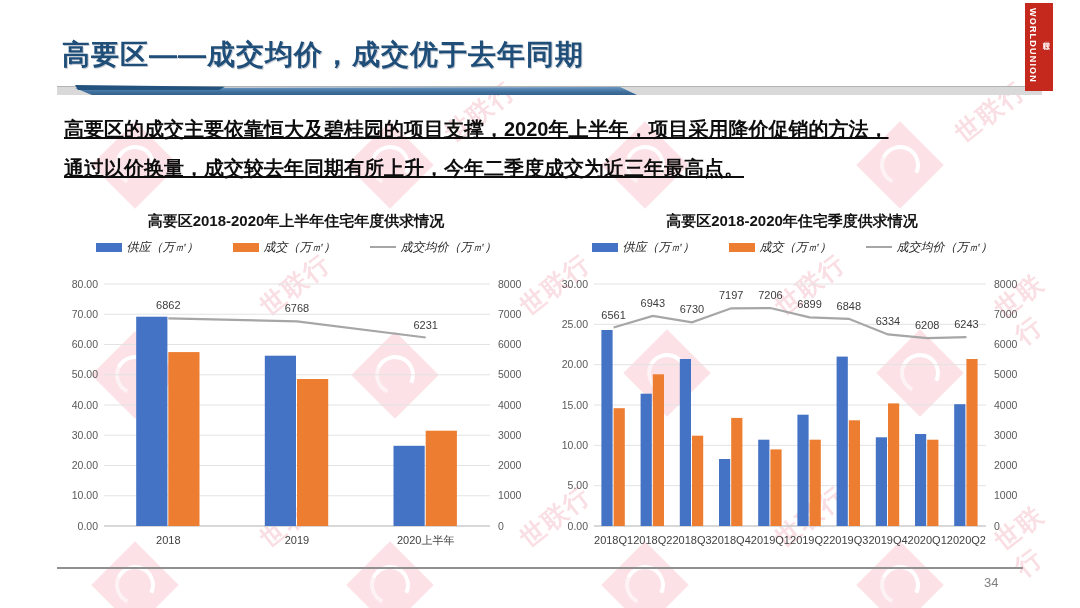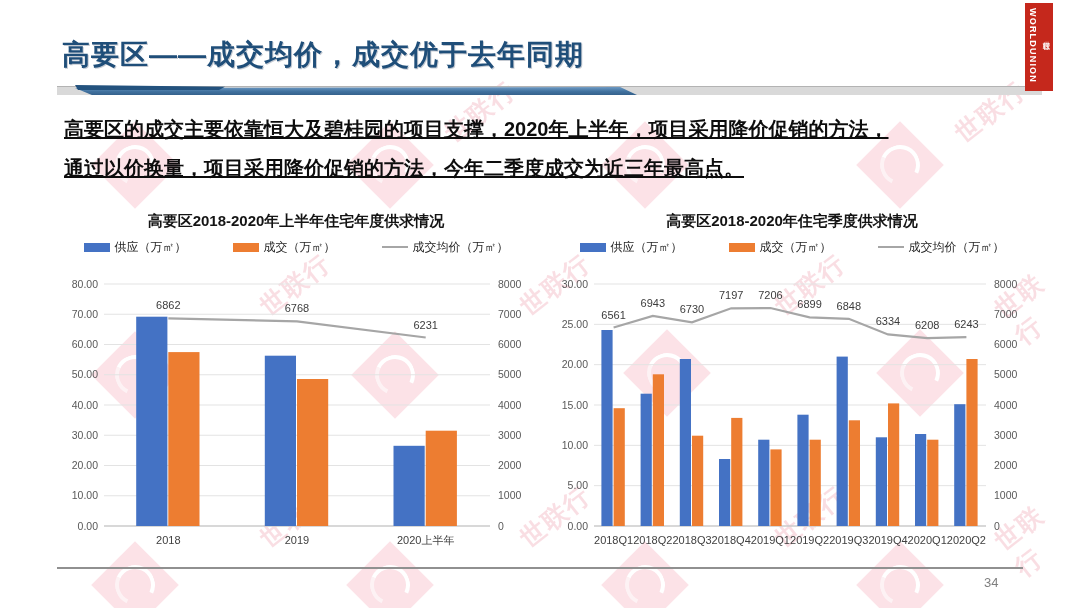--- a/index.html
+++ b/index.html
@@ -27,21 +27,21 @@
   
   .brand-tab{position:absolute;left:1025px;top:3px;width:28px;height:88px;background:#c5281c;}
   .brand-en{position:absolute;left:3px;top:5px;writing-mode:vertical-rl;color:#fff;font-size:9px;
             font-weight:bold;letter-spacing:1.2px;}
   .brand-cn{position:absolute;right:2px;top:32px;writing-mode:vertical-rl;color:#fff;font-size:7.5px;letter-spacing:1px;}
   
   .chart{position:absolute;top:210px;width:480px;}
   #chart0{left:56px;}
   #chart1{left:552px;}
   .chart-title{text-align:center;font-size:15px;font-weight:bold;color:#141414;height:26px;line-height:22px;}
-  .legend{display:flex;justify-content:center;align-items:center;gap:46px;height:22px;font-size:12px;color:#262626;}
+  .legend{display:flex;justify-content:center;align-items:center;gap:34px;height:22px;font-size:12px;color:#262626;font-style:italic;}
   .legend-item{display:flex;align-items:center;gap:5px;}
   .sw-bar{width:26px;height:9px;display:inline-block;}
   .sw-line{width:26px;height:2px;display:inline-block;}
   svg.chartsvg{display:block;}
   
   .footer-line{position:absolute;left:57px;top:567px;width:966px;height:2px;background:#909090;}
   .page-num{position:absolute;left:984px;top:575px;font-size:13px;color:#7f7f7f;}
 </style>
 </head>
 <body>
@@ -80,21 +80,21 @@
     <div class="header-rule-blue"></div>
     <div class="header-rule-dark"></div>
 
     <div class="brand-tab">
       <div class="brand-en">WORLDUNION</div>
       <div class="brand-cn">世联行</div>
     </div>
 
     <div class="body-text">
       <div>高要区的成交主要依靠恒大及碧桂园的项目支撑，2020年上半年，项目采用降价促销的方法，</div>
-      <div>通过以价换量，项目采用降价促销的方法，今年二季度成交为近三年最高点。</div>
+      <div>通过以价换量，成交较去年同期有所上升，今年二季度成交为近三年最高点。</div>
     </div>
 
     <div class="chart" id="chart0">
       <div class="chart-title">高要区2018-2020年上半年住宅年度供求情况</div>
       <div class="legend" id="legend0">
           <span class="legend-item">
             <span class="sw-bar" style="background: rgb(68, 114, 196);"></span>
             <span>供应（万㎡）</span>
           </span>
           <span class="legend-item">

